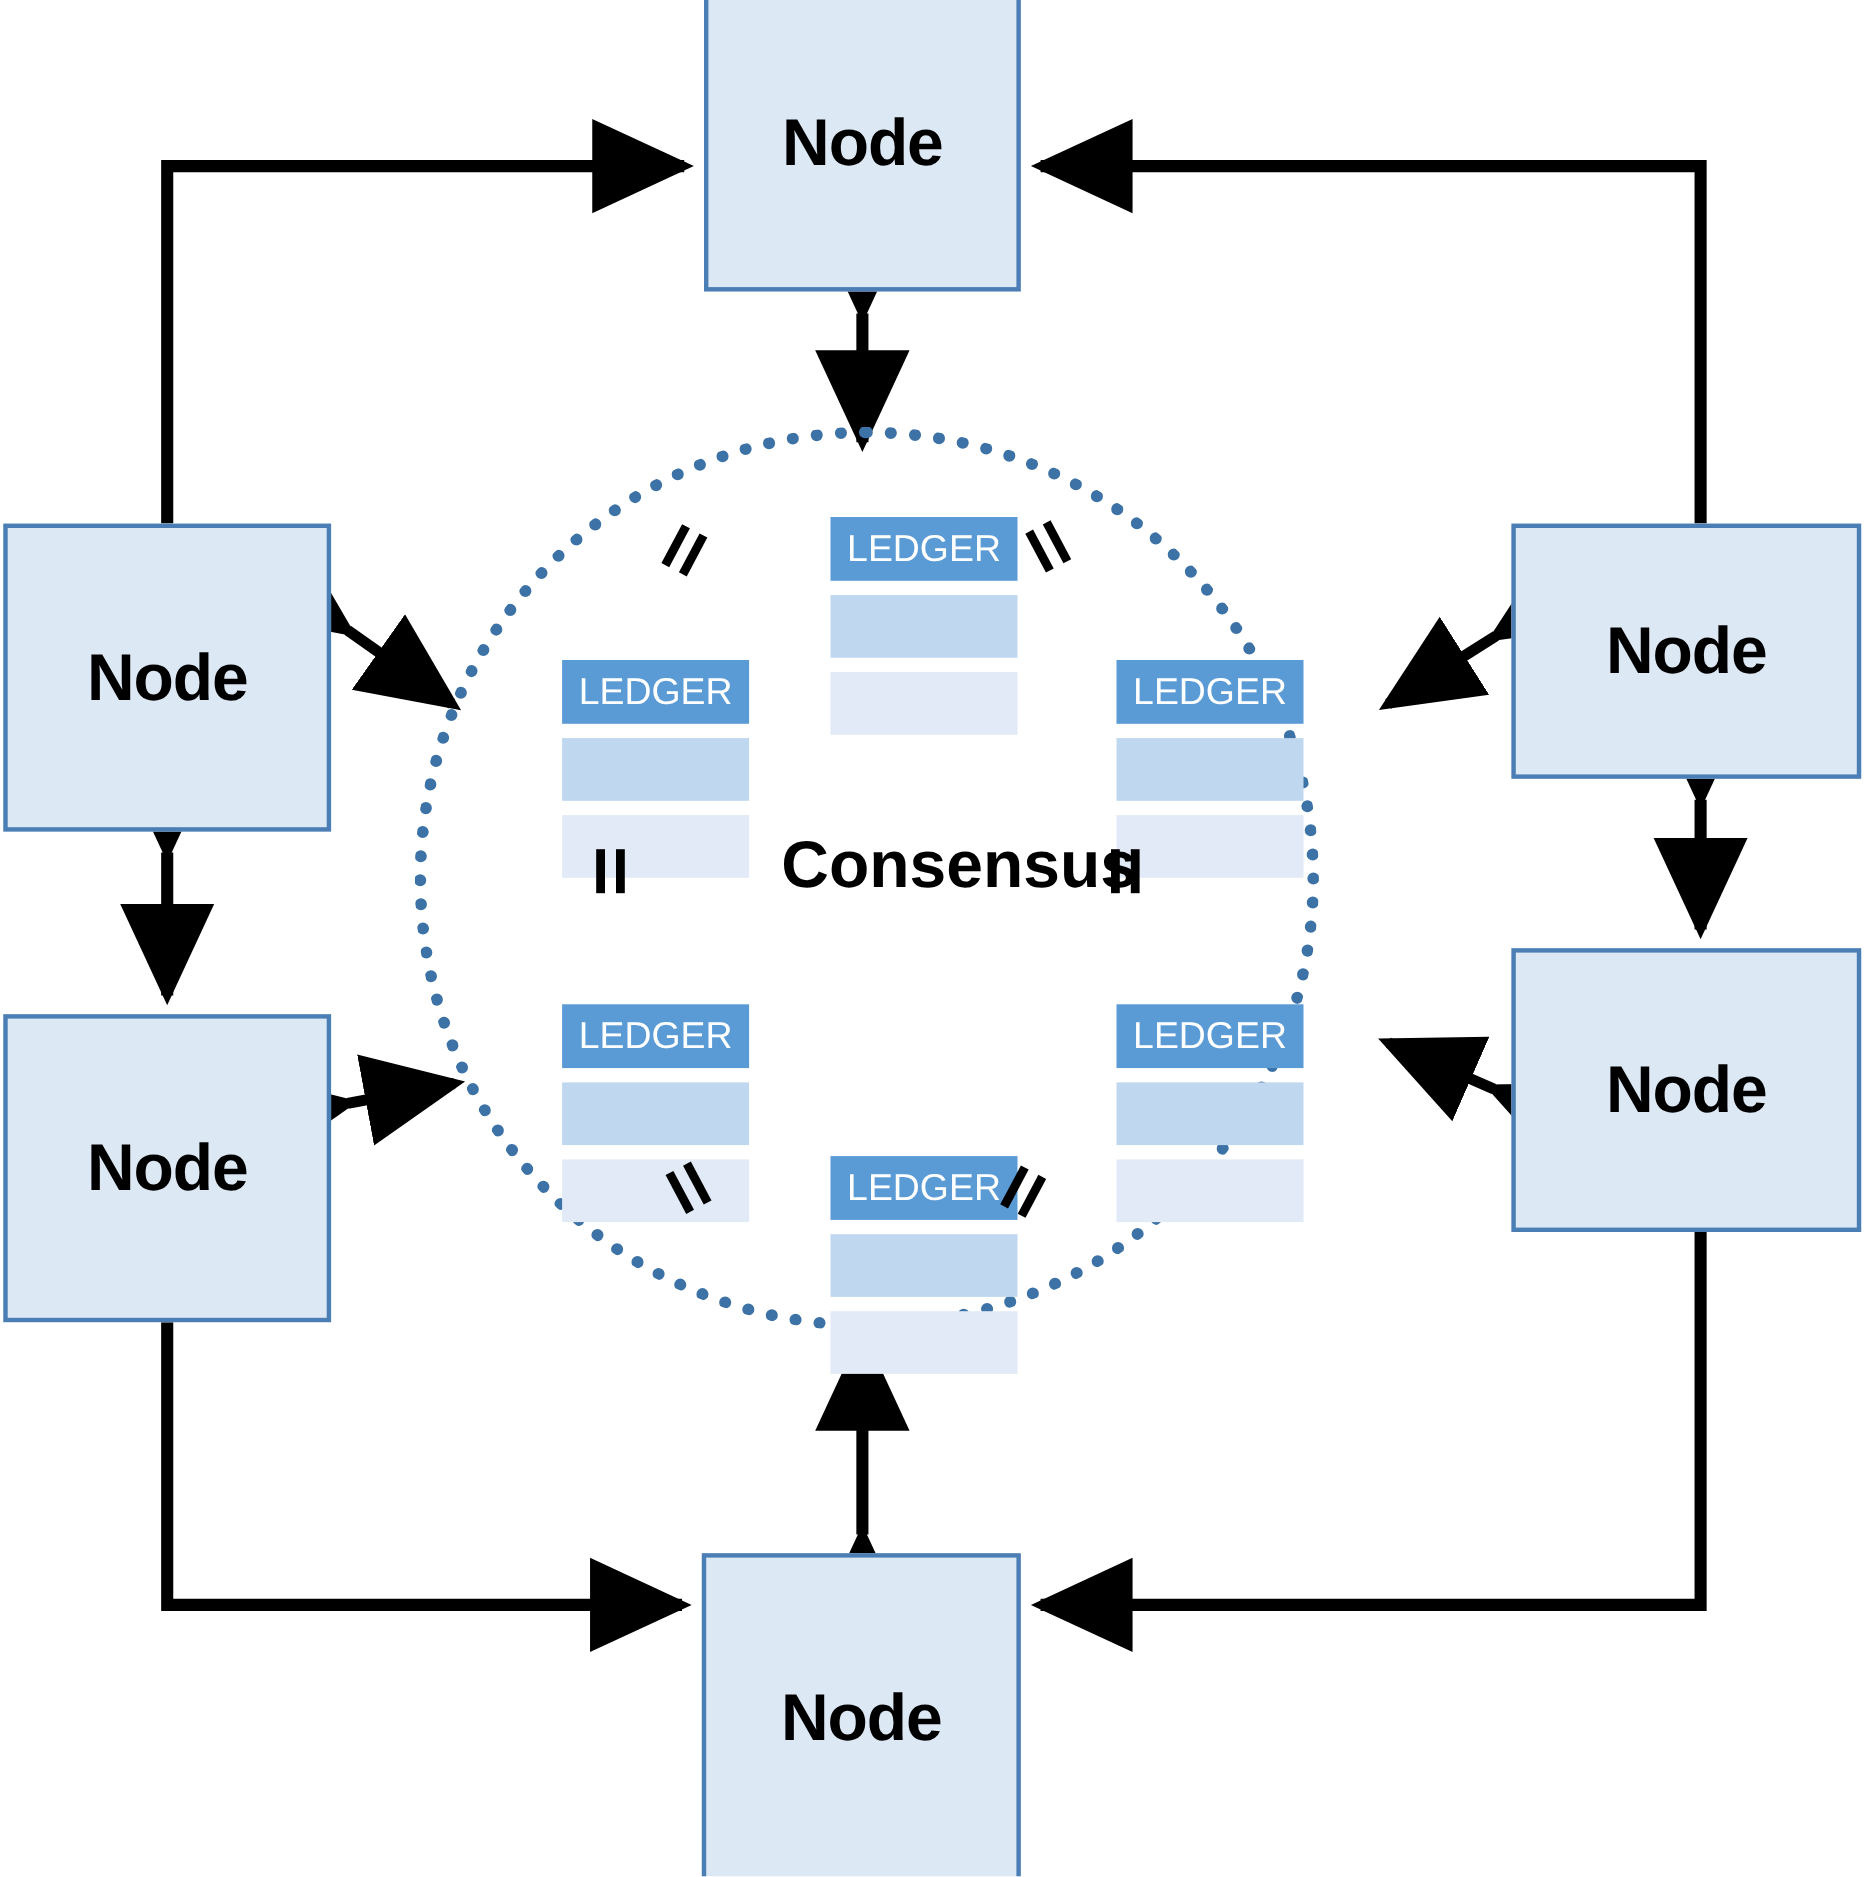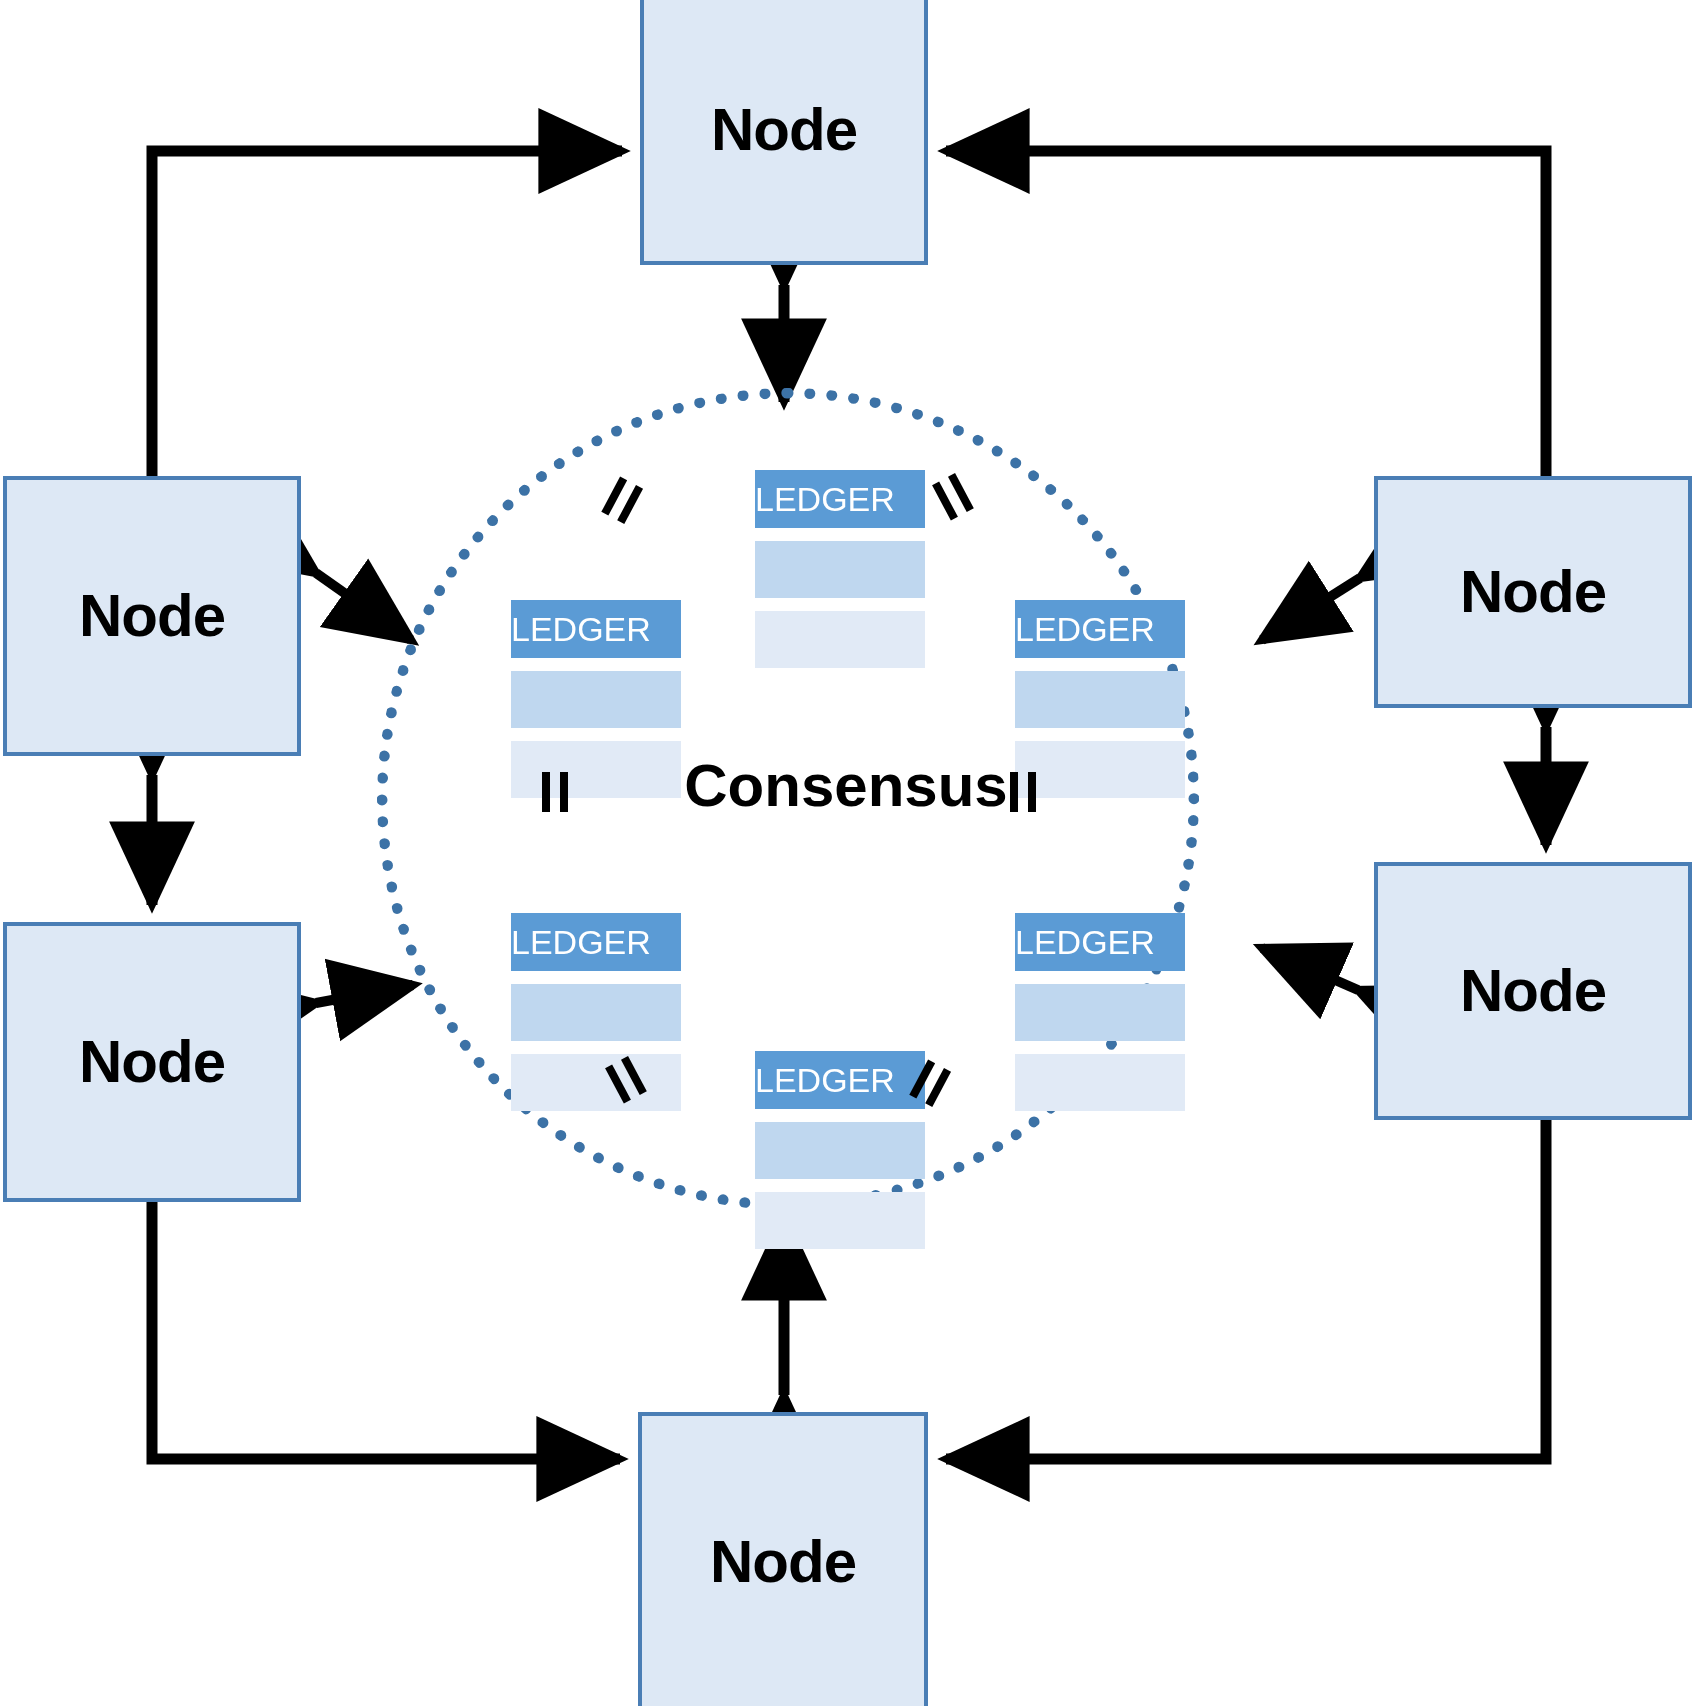--- a/index.html
+++ b/index.html
@@ -68,20 +68,21 @@
     position: absolute;
     width: 170px;
   }
   .ledger-header {
     background: #5b9bd5;
     color: #ffffff;
     font-family: "Liberation Sans", sans-serif;
     font-size: 34px;
     height: 58px;
     line-height: 58px;
+    text-align: center;
     letter-spacing: 0px;
   }
   .ledger-row {
     height: 57px;
     margin-top: 13px;
   }
   .ledger-row.mid   { background: #bfd7ef; }
   .ledger-row.light { background: #e1eaf6; }
 
   #ledger-top    { left: 755px;  top: 470px;  }
@@ -114,21 +115,21 @@
   #eq-tl { left: 602px;  top: 477px; }
   #eq-tr { left: 931px;  top: 477px; }
   #eq-ml { left: 534px;  top: 768px; }
   #eq-mr { left: 1002px; top: 768px; }
   #eq-bl { left: 604px;  top: 1060px; }
   #eq-br { left: 910px;  top: 1060px; }
 
   
   #consensus-label {
     position: absolute;
-    left: 596px;
+    left: 622px;
     top: 756px;
     width: 500px;
     text-align: center;
     font-family: "Liberation Sans", sans-serif;
     font-weight: bold;
     font-size: 60px;
     color: #000000;
     line-height: 1;
   }
 </style>

